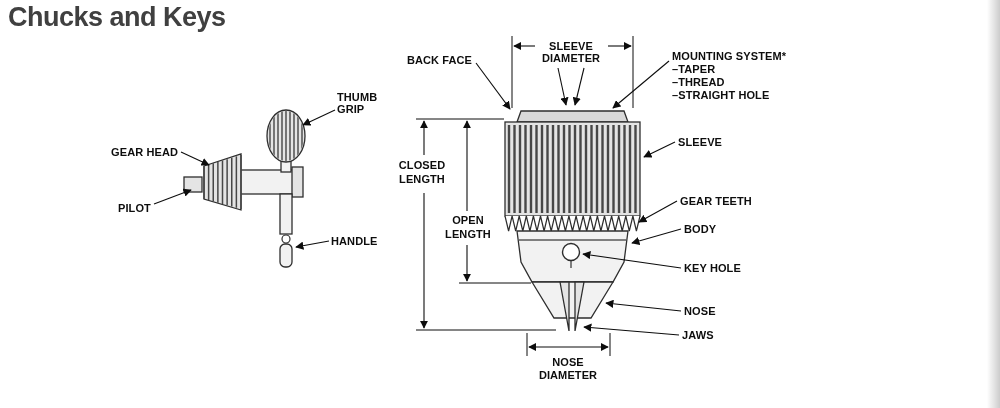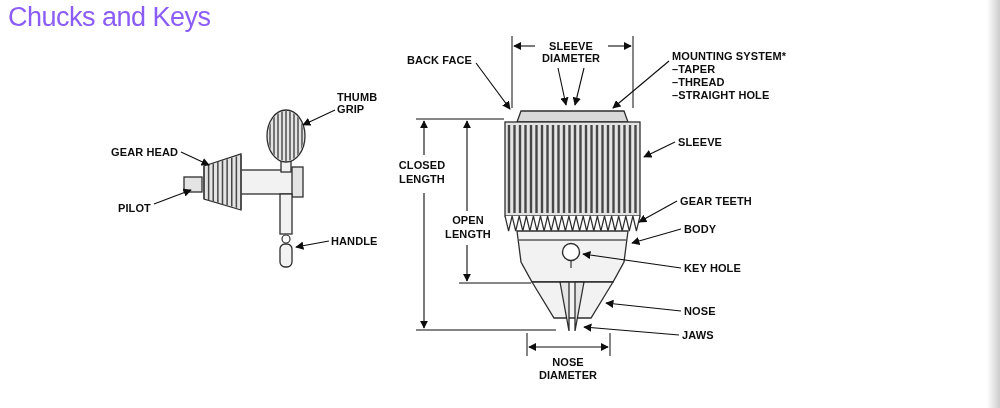--- a/index.html
+++ b/index.html
@@ -1,18 +1,18 @@
 <!DOCTYPE html>
 <html><head>
 <meta charset="utf-8">
 <style>
   * { margin:0; padding:0; box-sizing:border-box; }
   html,body { width:1000px; height:408px; }
   body { position:relative; background:#ffffff; font-family:"Liberation Sans",sans-serif; overflow:hidden; }
-  .page-title { position:absolute; left:8px; top:2px; font-size:27px; font-weight:normal; color:#8b5cf6; letter-spacing:-0.5px; }
+  .page-title { position:absolute; left:8px; top:2px; font-size:27px; font-weight:bold; color:#404040; letter-spacing:-0.5px; }
   .diagram-svg { position:absolute; left:0; top:0; }
   .lbl { font-family:"Liberation Sans",sans-serif; font-weight:bold; font-size:11px; fill:#0d0d0d; letter-spacing:0.1px; }
   .leader { stroke:#0d0d0d; stroke-width:1.1; fill:none; }
   .dim { stroke:#0d0d0d; stroke-width:1.1; fill:none; }
   .ext { stroke:#0d0d0d; stroke-width:1; fill:none; }
   .part { stroke:#2e2e2e; stroke-width:1.3; fill:#f2f2f2; }
   .part-dark { stroke:#2e2e2e; stroke-width:1.3; fill:#d9d9d9; }
   .part-mid { stroke:#2e2e2e; stroke-width:1.3; fill:#e4e4e4; }
   #sleeve-knurl line { stroke:#474747; stroke-width:2.4; }
   #grip-knurl line { stroke:#585858; stroke-width:1.6; }

